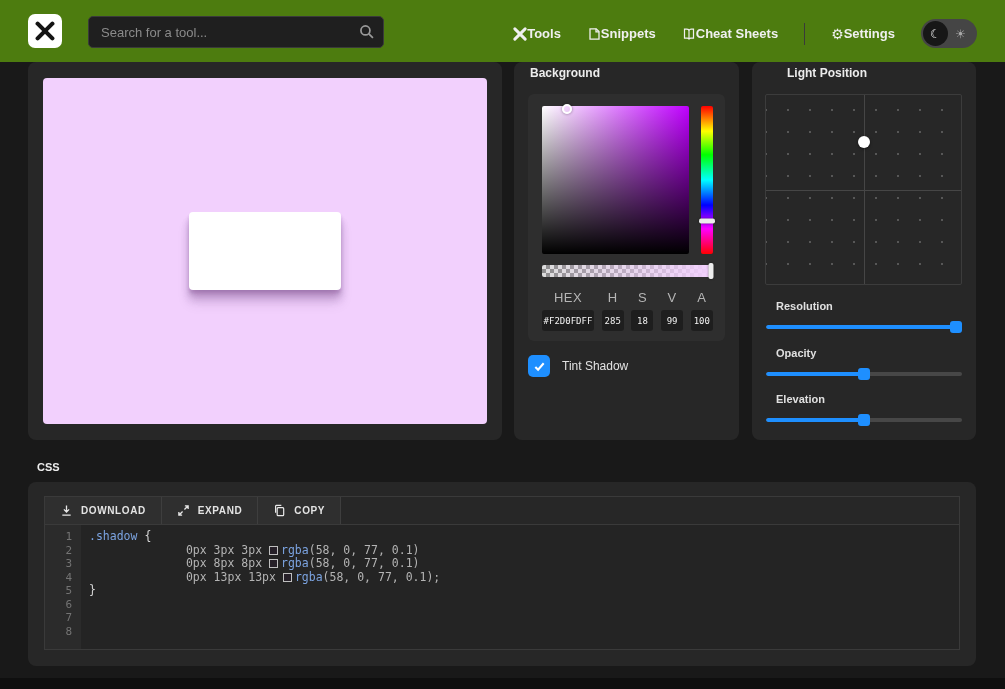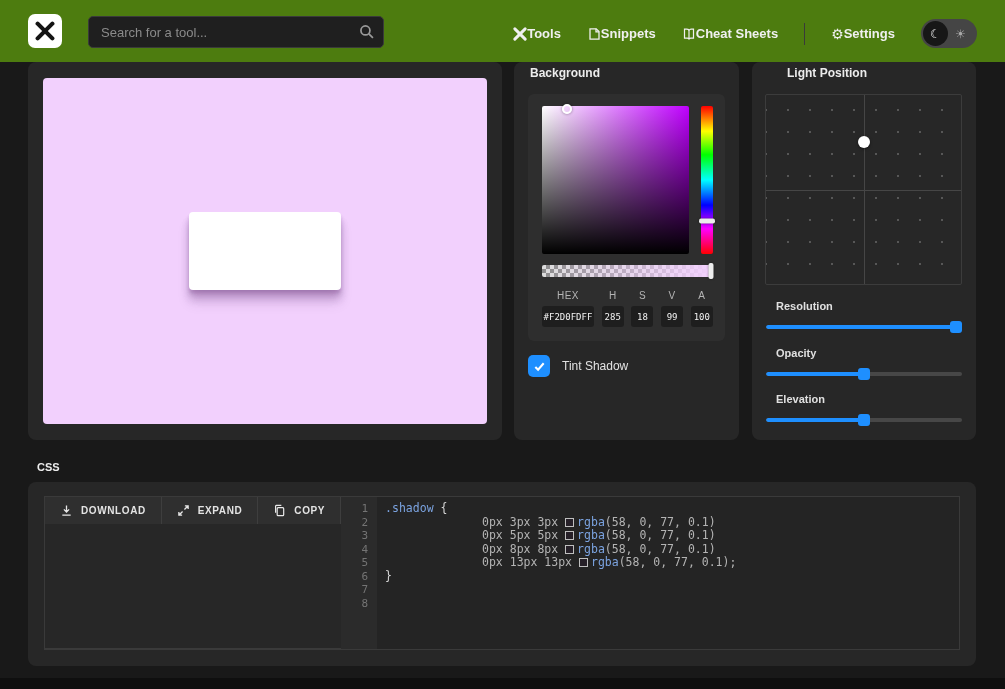--- a/index.html
+++ b/index.html
@@ -64,21 +64,21 @@
     border-radius:2px; transform:translateY(-50%); box-shadow:0 0 2px rgba(0,0,0,.5); }
   .alpha-bar { position:absolute; left:14px; top:171px; width:171px; height:12px; border-radius:2px;
     background: linear-gradient(to right, rgba(242,208,253,0), #F2D0FD),
       repeating-conic-gradient(#8c8c8c 0% 25%, #dcdcdc 0% 50%) 0 0/8px 8px;
     cursor:pointer; }
   .alpha-handle { position:absolute; top:-2px; width:5px; height:16px; background:#ededed;
     border-radius:2px; transform:translateX(-50%); box-shadow:0 0 2px rgba(0,0,0,.5); }
   .fields { position:absolute; left:14px; right:12px; top:196px;
     display:flex; justify-content:space-between; }
   .field { display:flex; flex-direction:column; align-items:center; }
-  .field-label { font-size:10px; letter-spacing:.5px; color:#b5b5b5; margin-bottom:5px; }
+  .field-label { font-size:13px; letter-spacing:.5px; color:#b5b5b5; margin-bottom:5px; }
   .field-value { background:#1e1e1e; border-radius:3px; height:21px; min-width:22px;
     display:flex; align-items:center; justify-content:center; padding:0 3px;
     font-family:"DejaVu Sans Mono", monospace; font-size:9px; color:#f2f2f2; cursor:text; }
   .field-hex .field-value { width:52px; }
   .tint-row { position:absolute; left:14px; top:293px; display:flex; align-items:center; gap:12px;text-align:center; }
   .checkbox { width:22px; height:22px; border-radius:5px; background:#303030; cursor:pointer;
     display:flex; align-items:center; justify-content:center; }
   .checkbox.checked { background:#1E8FFF; }
   .checkbox svg { display:none; }
   .checkbox.checked svg { display:block; }
@@ -103,21 +103,21 @@
     background:#474747; border-radius:2px; overflow:hidden; }
   .slider-fill { height:100%; background:#1E8FFF; border-radius:2px; }
   .slider-handle { position:absolute; top:1px; width:12px; height:12px; border-radius:3px;
     background:#1E8FFF; transform:translateX(-50%); }
 
   
   .css-label { position:absolute; left:37px; top:461px; font-size:11px; font-weight:700; color:#ececec; }
   .css-card { position:absolute; left:28px; top:482px; width:948px; height:184px;
     background:#272727; border-radius:8px; }
   .code-block { position:absolute; left:16px; right:16px; top:14px; bottom:16px;
-    border:1px solid #3a3a3a; display:flex; flex-direction:row; }
+    border:1px solid #3a3a3a; display:flex; flex-direction:column; }
   .code-head { display:flex; border-bottom:1px solid #3a3a3a; }
   .code-btn { display:flex; align-items:center; gap:8px; height:27px; padding:0 15px;
     background:#2f2f2f; border:none; border-right:1px solid #3e3e3e; cursor:pointer;
     font-family:"Liberation Sans", sans-serif; font-size:10px; font-weight:700;
     letter-spacing:.6px; color:#e4e4e4; }
   .code-body { flex:1; display:flex; background:#242424; overflow:hidden; }
   .code-gutter { width:36px; background:#2b2b2b; padding-top:5px; }
   .line-num { height:13.5px; line-height:13.5px; text-align:right; padding-right:9px;
     font-family:"DejaVu Sans Mono", monospace; font-size:11px; color:#747474; }
   .code-lines { flex:1; padding:5px 8px 0 8px; }
@@ -300,21 +300,20 @@
             <div class="line-num">3</div>
             <div class="line-num">4</div>
             <div class="line-num">5</div>
             <div class="line-num">6</div>
             <div class="line-num">7</div>
             <div class="line-num">8</div>
           </div>
         <div class="code-lines">
             <div class="code-line"><span class="tok-sel">.shadow</span><span class="tok-pun"> {</span></div>
             <div class="code-line"><span class="tok-pln">              0px 3px 3px </span><span class="color-swatch"></span><span class="tok-fn">rgba</span><span class="tok-pln">(58, 0, 77, 0.1)</span></div>
-            <div class="code-line"><span class="tok-pln">              0px 5px 5px </span><span class="color-swatch"></span><span class="tok-fn">rgba</span><span class="tok-pln">(58, 0, 77, 0.1)</span></div>
             <div class="code-line"><span class="tok-pln">              0px 8px 8px </span><span class="color-swatch"></span><span class="tok-fn">rgba</span><span class="tok-pln">(58, 0, 77, 0.1)</span></div>
             <div class="code-line"><span class="tok-pln">              0px 13px 13px </span><span class="color-swatch"></span><span class="tok-fn">rgba</span><span class="tok-pln">(58, 0, 77, 0.1);</span></div>
             <div class="code-line"><span class="tok-pun">}</span></div>
           </div>
       </div>
     </div>
   </section>
 
   <div class="footer-strip"></div>
 </div>

